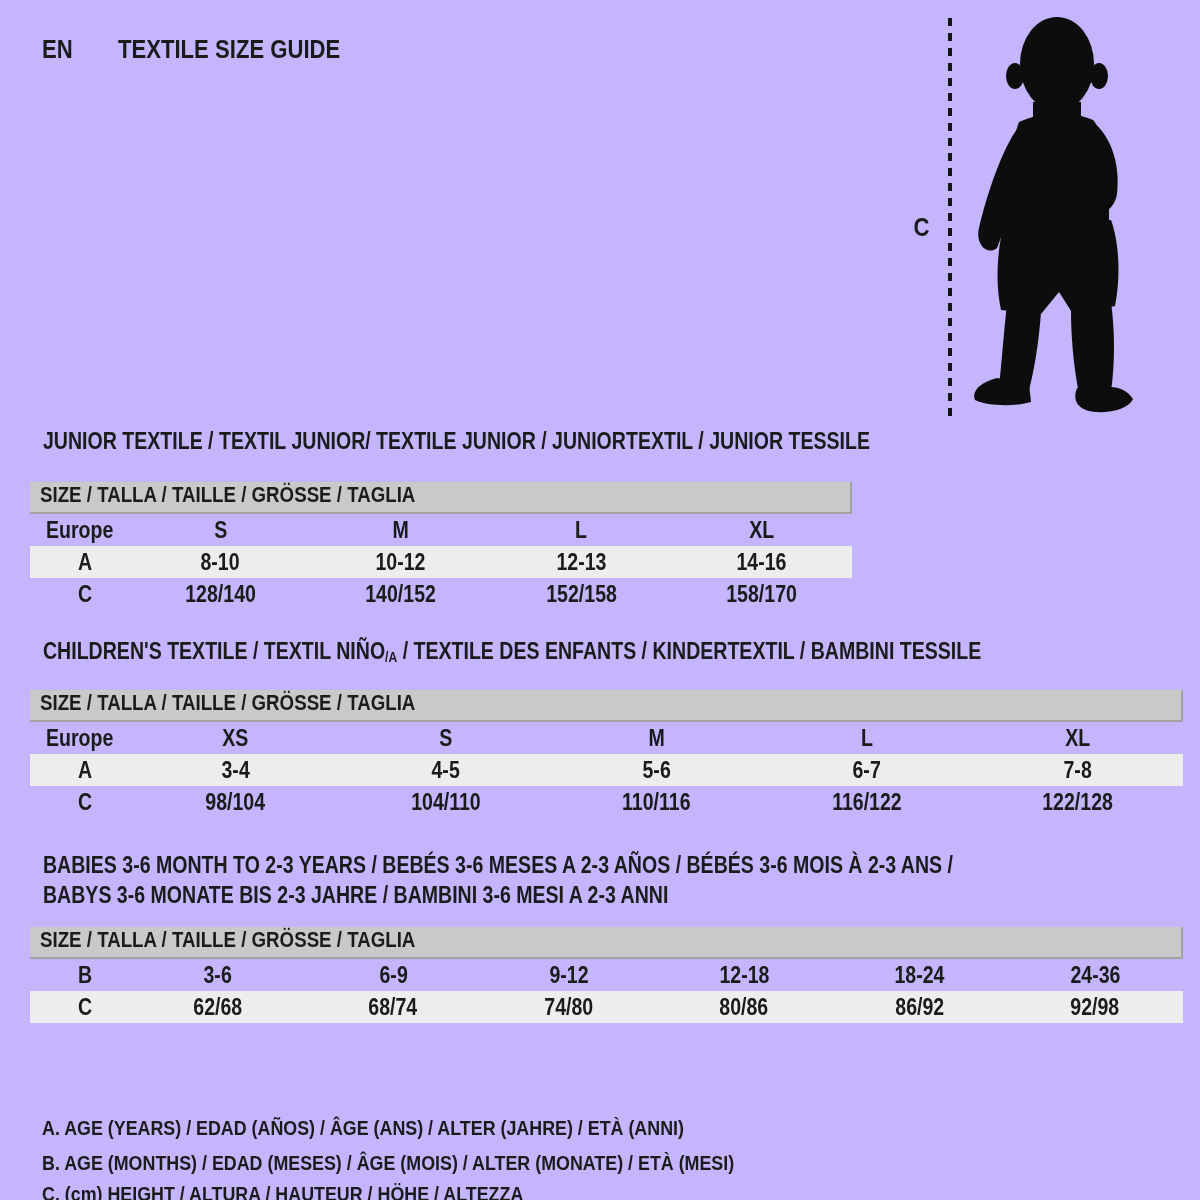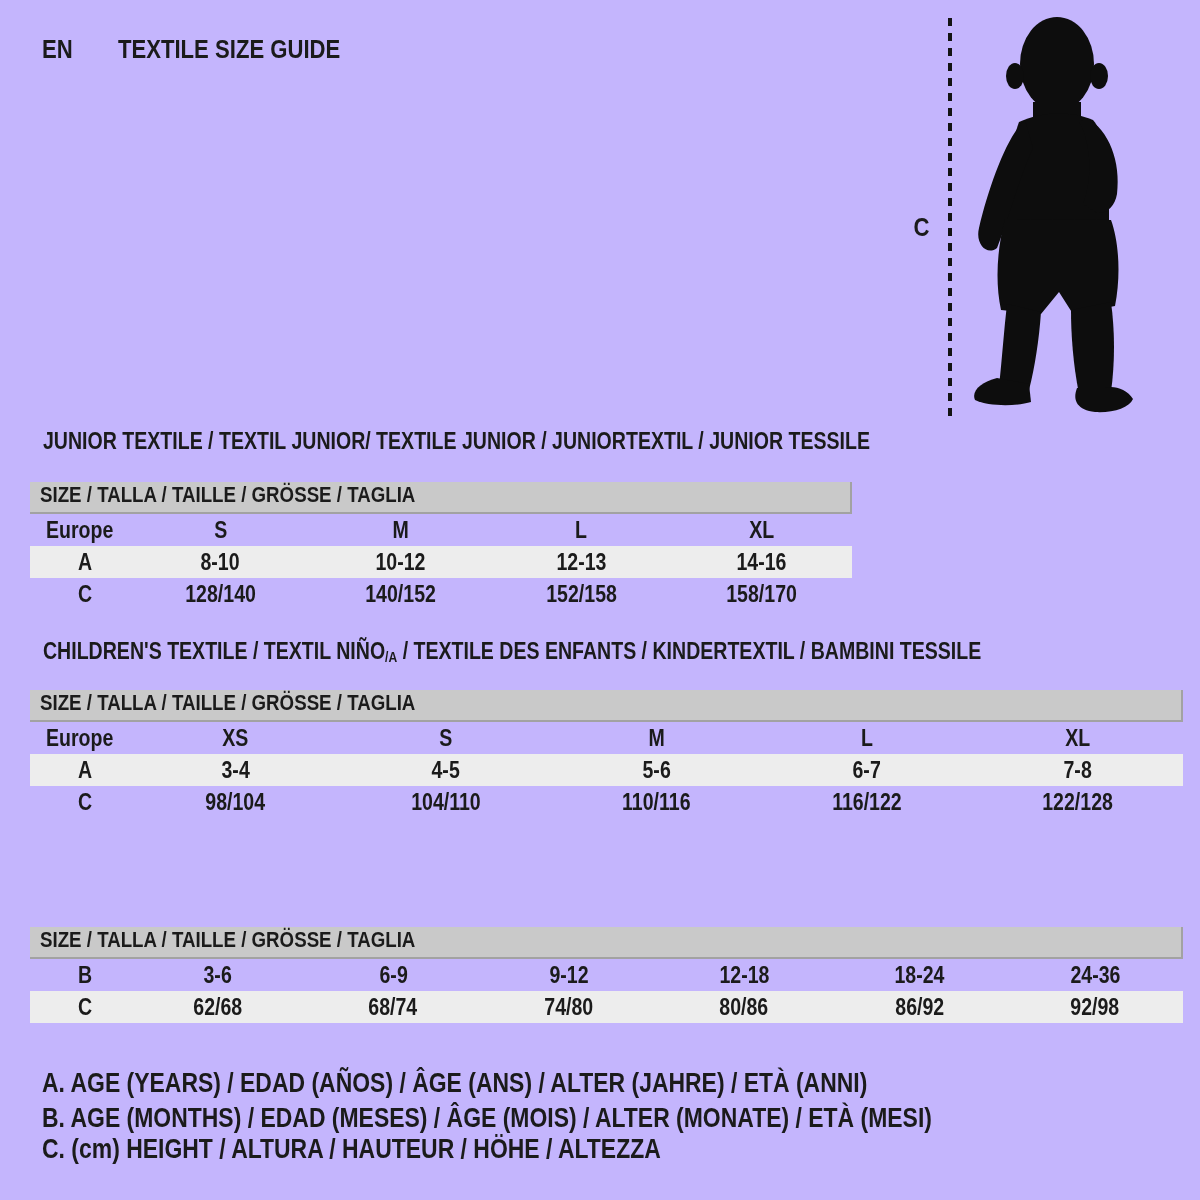--- a/index.html
+++ b/index.html
@@ -43,21 +43,21 @@
   }
   table.sizes {
     position: absolute; left: 30px;
     border-collapse: collapse; table-layout: fixed;
     font-size: 23px;
   }
   table.sizes td { height: 32px; text-align: center; vertical-align: middle; padding: 0; }
   table.sizes td.lbl { text-align: center; padding-left: 12px; }
   tr.stripe { background: var(--stripe_bg, #ededed); }
 
-  .legend-line { position: absolute; left: 42px; font-size: 27px; line-height: 23px; white-space: nowrap; }
+  .legend-line { position: absolute; left: 42px; font-size: 21px; line-height: 23px; white-space: nowrap; margin-top: 44px; }
 </style>
 </head>
 <body>
 
 <div id="page">
 
   <div class="lang-list">
     <div class="lang-row">
       <span class="lang-code"><span class="c cl">EN</span></span>
       <span class="c cl">TEXTILE SIZE GUIDE</span>
@@ -158,20 +158,24 @@
         <td class="lbl"><span class="c cl">C</span></td>
         <td><span class="c">98/104</span></td>
         <td><span class="c">104/110</span></td>
         <td><span class="c">110/116</span></td>
         <td><span class="c">116/122</span></td>
         <td><span class="c">122/128</span></td>
       </tr>
     </tbody>
   </table>
 
+  <div class="sec-title two-line" style="top:850px">
+    <span class="c cl">BABIES 3-6 MONTH TO 2-3 YEARS / BEBÉS 3-6 MESES A 2-3 AÑOS / BÉBÉS 3-6 MOIS À 2-3 ANS /</span><br>
+    <span class="c cl">BABYS 3-6 MONATE BIS 2-3 JAHRE / BAMBINI 3-6 MESI A 2-3 ANNI</span>
+  </div>
   <div class="size-bar" style="top:927px; width:1153px">
     <span class="c cl">SIZE / TALLA / TAILLE / GRÖSSE / TAGLIA</span>
   </div>
   <table class="sizes" style="top:959px; width:1153px">
     <colgroup>
         <col style="width:100px">
         <col>
         <col>
         <col>
         <col>

